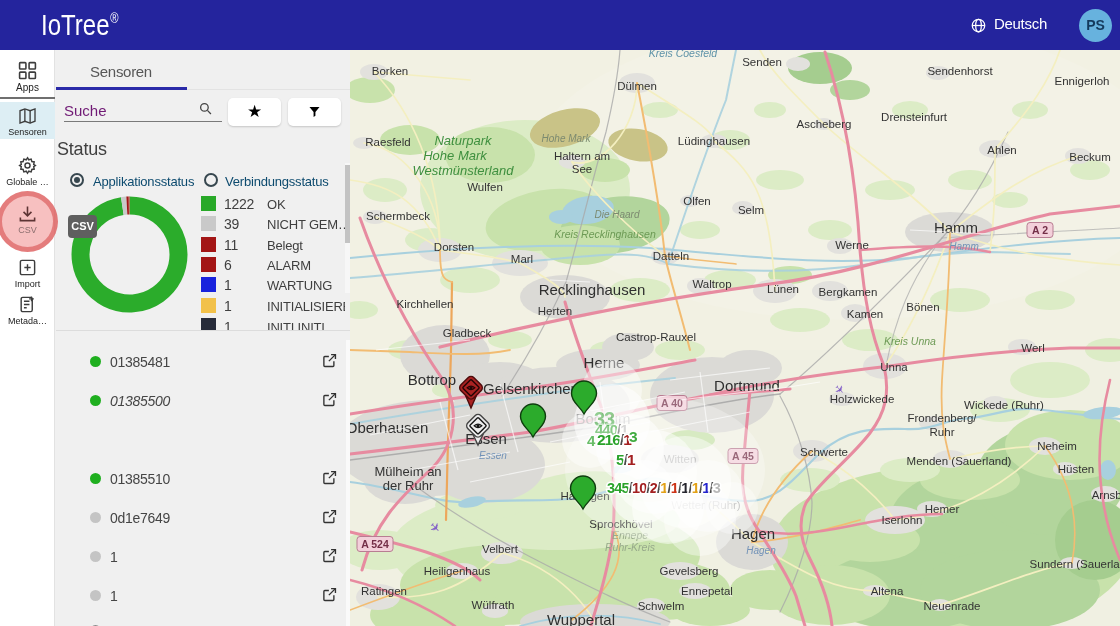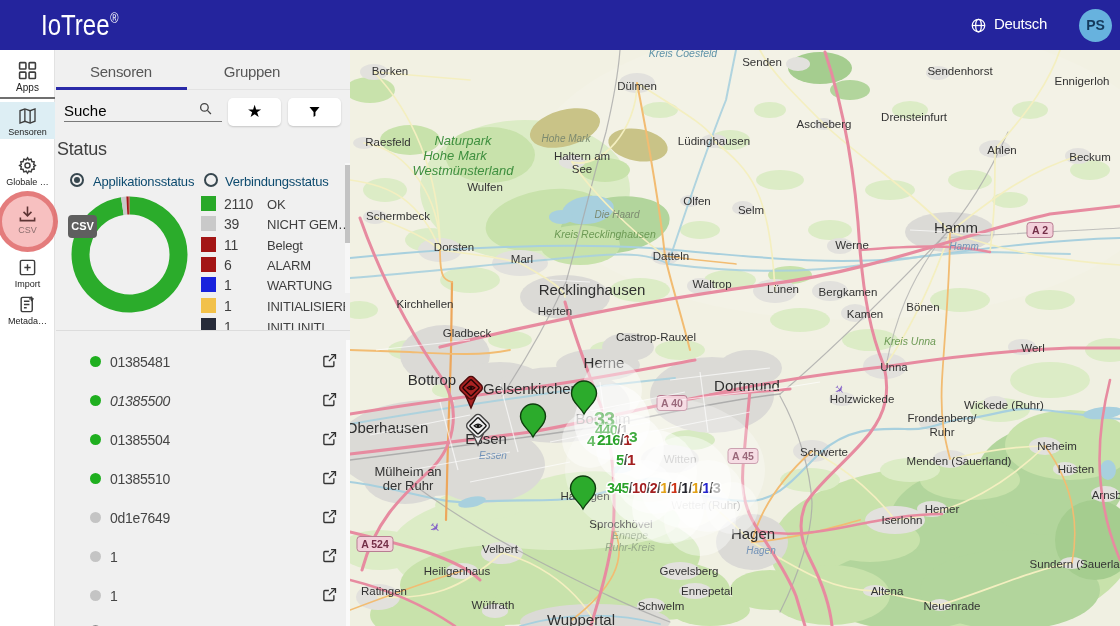--- a/index.html
+++ b/index.html
@@ -16,21 +16,21 @@
   .railitem svg { display:block; margin:0 auto; }
   #railsep { position:absolute; left:0; top:47px; width:55px; height:0; border-top:2px solid #6f6f6f; }
   #sensorenActive { position:absolute; left:0; top:52px; width:55px; height:37px; background:#ddeef4; }
   #ripple { position:absolute; left:-3px; top:141px; width:61px; height:61px; border-radius:50%; background:rgba(240,130,130,0.50); border:5px solid rgba(214,69,69,0.55); z-index:21;}
   
   #panel { position:absolute; left:56px; top:50px; width:294px; height:576px; background:#f0f0f0; z-index:10; }
   .tab { position:absolute; top:0; width:130px; height:40px; font-size:15px; color:#575757; text-align:center; line-height:44px; letter-spacing:-0.3px;}
   #tabline { position:absolute; left:0px; top:37px; width:131px; height:3px; background:#2a2aa8; }
   #tabdiv { position:absolute; left:0; top:39px; width:294px; height:1px; background:#e3e3e3; }
   #searchrow { position:absolute; left:0; top:48px; width:294px; height:32px;}
-  #suche { position:absolute; left:8px; top:4px; width:158px; height:20px; color:#000000; font-size:15px; border-bottom:1px solid #7a7a7a; }
+  #suche { position:absolute; left:8px; top:4px; width:158px; height:20px; color:#701a75; font-size:15px; border-bottom:1px solid #7a7a7a; }
   .btncard { position:absolute; top:0px; width:53px; height:28px; background:#fff; border-radius:5px; box-shadow:0 1px 2px rgba(0,0,0,0.18); text-align:center; }
   #statusSection { position:absolute; left:0; top:80px; width:289px; height:200px; overflow:hidden; }
   #status-h { position:absolute; left:1px; top:9px; font-size:18px; color:#404040; letter-spacing:-0.2px;}
   .radiolabel { position:absolute; font-size:13px; color:#0c4a6e; top:44px; letter-spacing:-0.2px;}
   .radio { position:absolute; top:43px; width:14px; height:14px; border:2px solid #37474f; border-radius:50%; background:#f0f0f0;}
   .radio .dot { position:absolute; left:2px; top:2px; width:6px; height:6px; border-radius:50%; background:#37474f;}
   
   .lrow { position:absolute; left:145px; height:15px; }
   .lsq { position:absolute; left:0; top:0; width:15px; height:15px; }
   .lcount { position:absolute; left:23px; top:0px; font-size:14px; color:#3f3f3f; letter-spacing:-0.3px;}
@@ -418,21 +418,20 @@
   <svg style="position:absolute;left:971px;top:18px" width="15" height="15" viewBox="0 0 24 24" fill="none" stroke="#fff" stroke-width="2">
       <circle cx="12" cy="12" r="10"></circle>
       <ellipse cx="12" cy="12" rx="4.5" ry="10"></ellipse>
       <line x1="2" y1="12" x2="22" y2="12"></line>
     </svg>
   <div id="lang">Deutsch</div>
 </div>
 <div id="avatar">PS</div>
 <div id="panel">
   <div class="tab" style="left:0px;">Sensoren</div>
-  <div class="tab" style="left:131px;">Gruppen</div>
   <div id="tabdiv"></div>
   <div id="tabline"></div>
   <div id="searchrow">
     <div id="suche">Suche</div>
     <svg style="position:absolute;left:143px;top:4px" width="13" height="13" viewBox="0 0 24 24" fill="none" stroke="#444" stroke-width="2.4">
         <circle cx="10" cy="10" r="7"></circle>
         <line x1="15.5" y1="15.5" x2="22" y2="22"></line>
       </svg>
     <div class="btncard" style="left:172px;"><span style="font-size:17px;color:#000;line-height:27px;">★</span></div>
     <div class="btncard" style="left:232px;"><svg style="margin-top:8px" width="11" height="12" viewBox="0 0 24 24" fill="#000">
@@ -448,21 +447,21 @@
     <div class="radio" style="left:148px; background:#f0f0f0;"></div>
     <div class="radiolabel" style="left:169px;">Verbindungsstatus</div>
     <svg id="donut" style="position:absolute; left:15px; top:66px;" width="117" height="117" viewBox="0 0 117 117">
         <path d="M 58.50 9.50 A 49 49 0 1 1 51.34 10.03" fill="none" stroke="#2bac2b" stroke-width="18"></path>
         <path d="M 51.34 10.03 A 49 49 0 0 1 55.85 9.57" fill="none" stroke="#c9c9c9" stroke-width="18"></path>
         <path d="M 55.85 9.57 A 49 49 0 0 1 57.82 9.50" fill="none" stroke="#a31515" stroke-width="18"></path>
         <path d="M 57.82 9.50 A 49 49 0 0 1 58.50 9.50" fill="none" stroke="#c23a3a" stroke-width="18"></path>
       </svg>
     <div class="lrow" style="top:66px;">
         <div class="lsq" style="background:#28a928;"></div>
-        <div class="lcount">2110</div>
+        <div class="lcount">1222</div>
         <div class="llabel">OK</div>
       </div>
     <div class="lrow" style="top:86px;">
         <div class="lsq" style="background:#c9c9c9;"></div>
         <div class="lcount">39</div>
         <div class="llabel">NICHT GEM…</div>
       </div>
     <div class="lrow" style="top:107px;">
         <div class="lsq" style="background:#a31515;"></div>
         <div class="lcount">11</div>
@@ -498,29 +497,20 @@
       <div class="sname">01385481</div>
       <svg class="slink" width="15" height="15" viewBox="0 0 24 24" fill="none" stroke="#333" stroke-width="2.2">
         <path d="M19 13 V20 A1.5 1.5 0 0 1 17.5 21.5 H4.5 A1.5 1.5 0 0 1 3 20 V7 A1.5 1.5 0 0 1 4.5 5.5 H11"></path>
         <path d="M14.5 2.5 H21.5 V9.5"></path>
         <path d="M21 3 L11 13"></path>
       </svg>
     </div>
   <div class="srow" style="top:342px;font-style:italic;">
       <div class="sdot" style="background:#1faf1f;"></div>
       <div class="sname">01385500</div>
-      <svg class="slink" width="15" height="15" viewBox="0 0 24 24" fill="none" stroke="#333" stroke-width="2.2">
-        <path d="M19 13 V20 A1.5 1.5 0 0 1 17.5 21.5 H4.5 A1.5 1.5 0 0 1 3 20 V7 A1.5 1.5 0 0 1 4.5 5.5 H11"></path>
-        <path d="M14.5 2.5 H21.5 V9.5"></path>
-        <path d="M21 3 L11 13"></path>
-      </svg>
-    </div>
-  <div class="srow" style="top:381px;">
-      <div class="sdot" style="background:#1faf1f;"></div>
-      <div class="sname">01385504</div>
       <svg class="slink" width="15" height="15" viewBox="0 0 24 24" fill="none" stroke="#333" stroke-width="2.2">
         <path d="M19 13 V20 A1.5 1.5 0 0 1 17.5 21.5 H4.5 A1.5 1.5 0 0 1 3 20 V7 A1.5 1.5 0 0 1 4.5 5.5 H11"></path>
         <path d="M14.5 2.5 H21.5 V9.5"></path>
         <path d="M21 3 L11 13"></path>
       </svg>
     </div>
   <div class="srow" style="top:420px;">
       <div class="sdot" style="background:#1faf1f;"></div>
       <div class="sname">01385510</div>
       <svg class="slink" width="15" height="15" viewBox="0 0 24 24" fill="none" stroke="#333" stroke-width="2.2">

